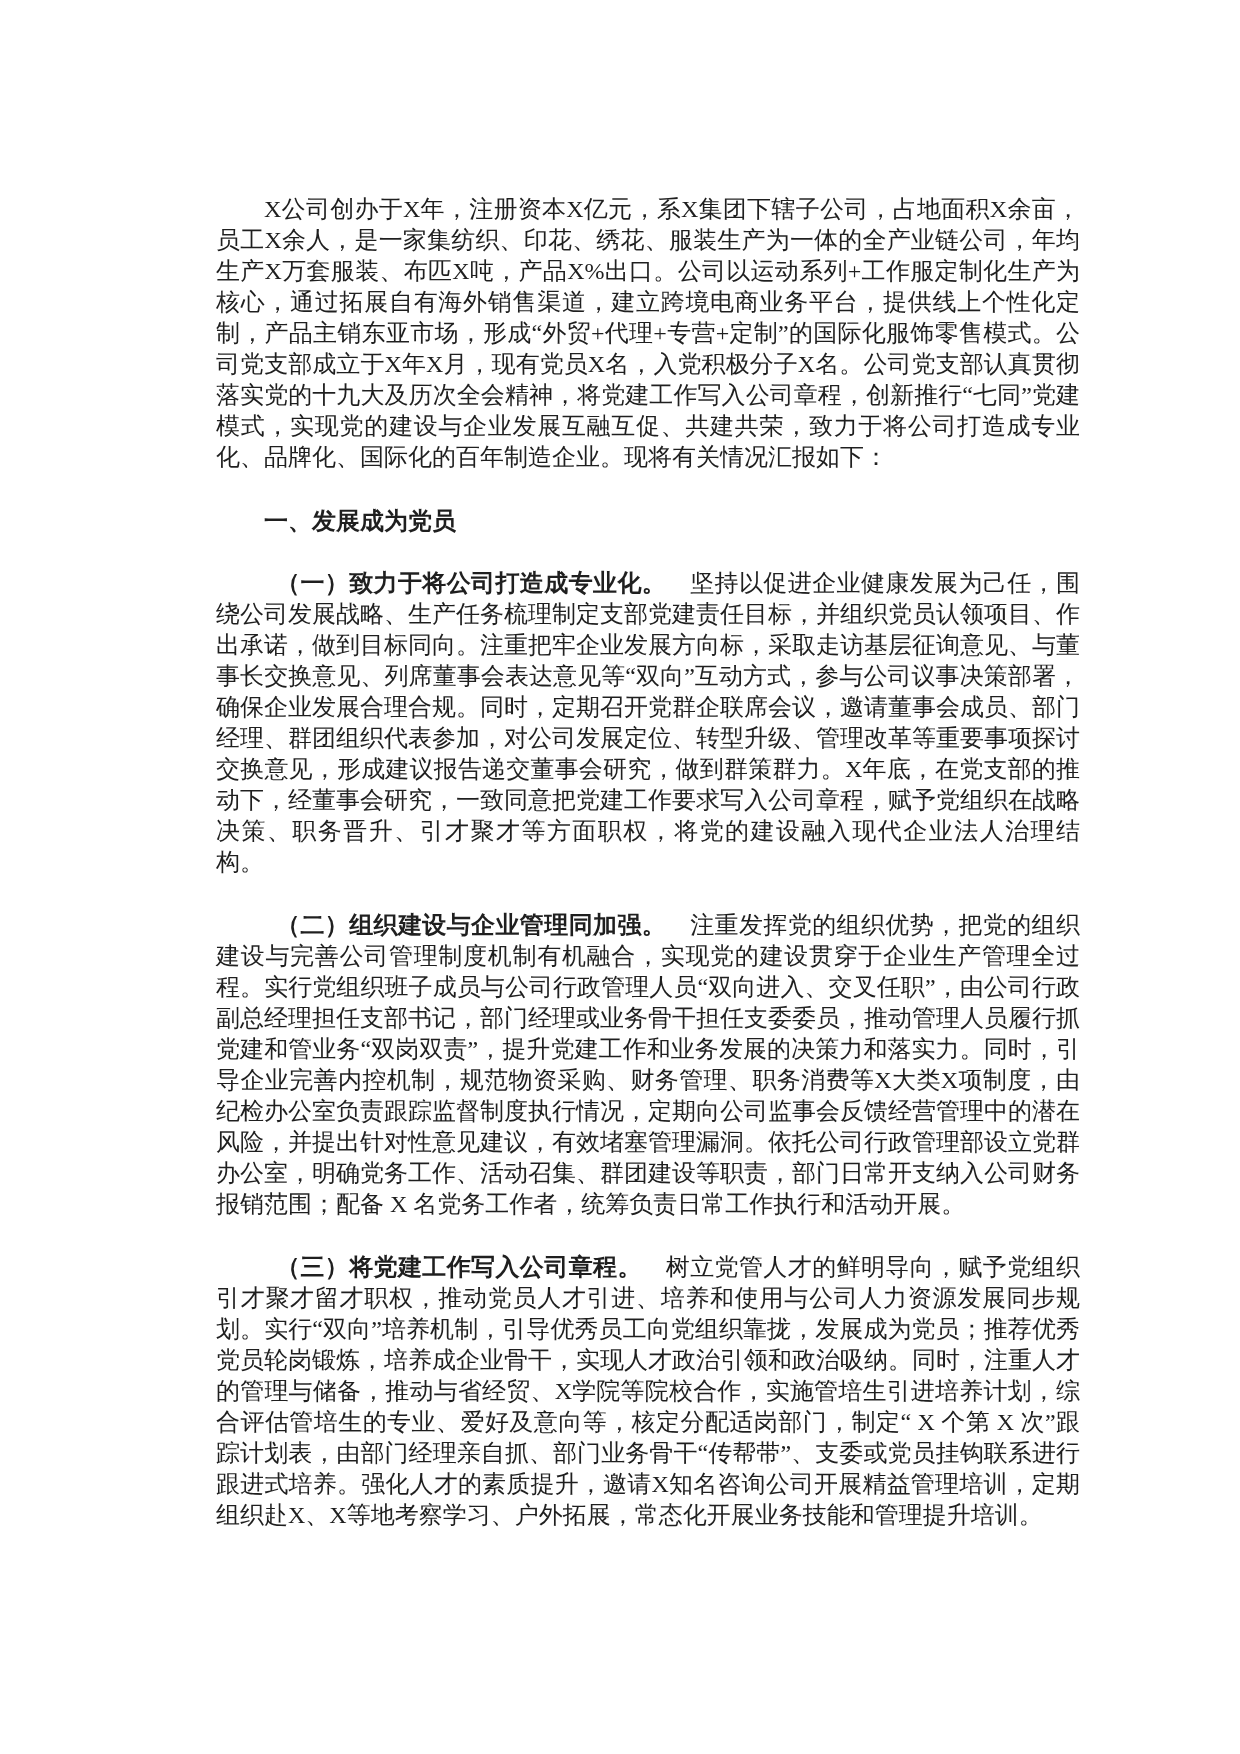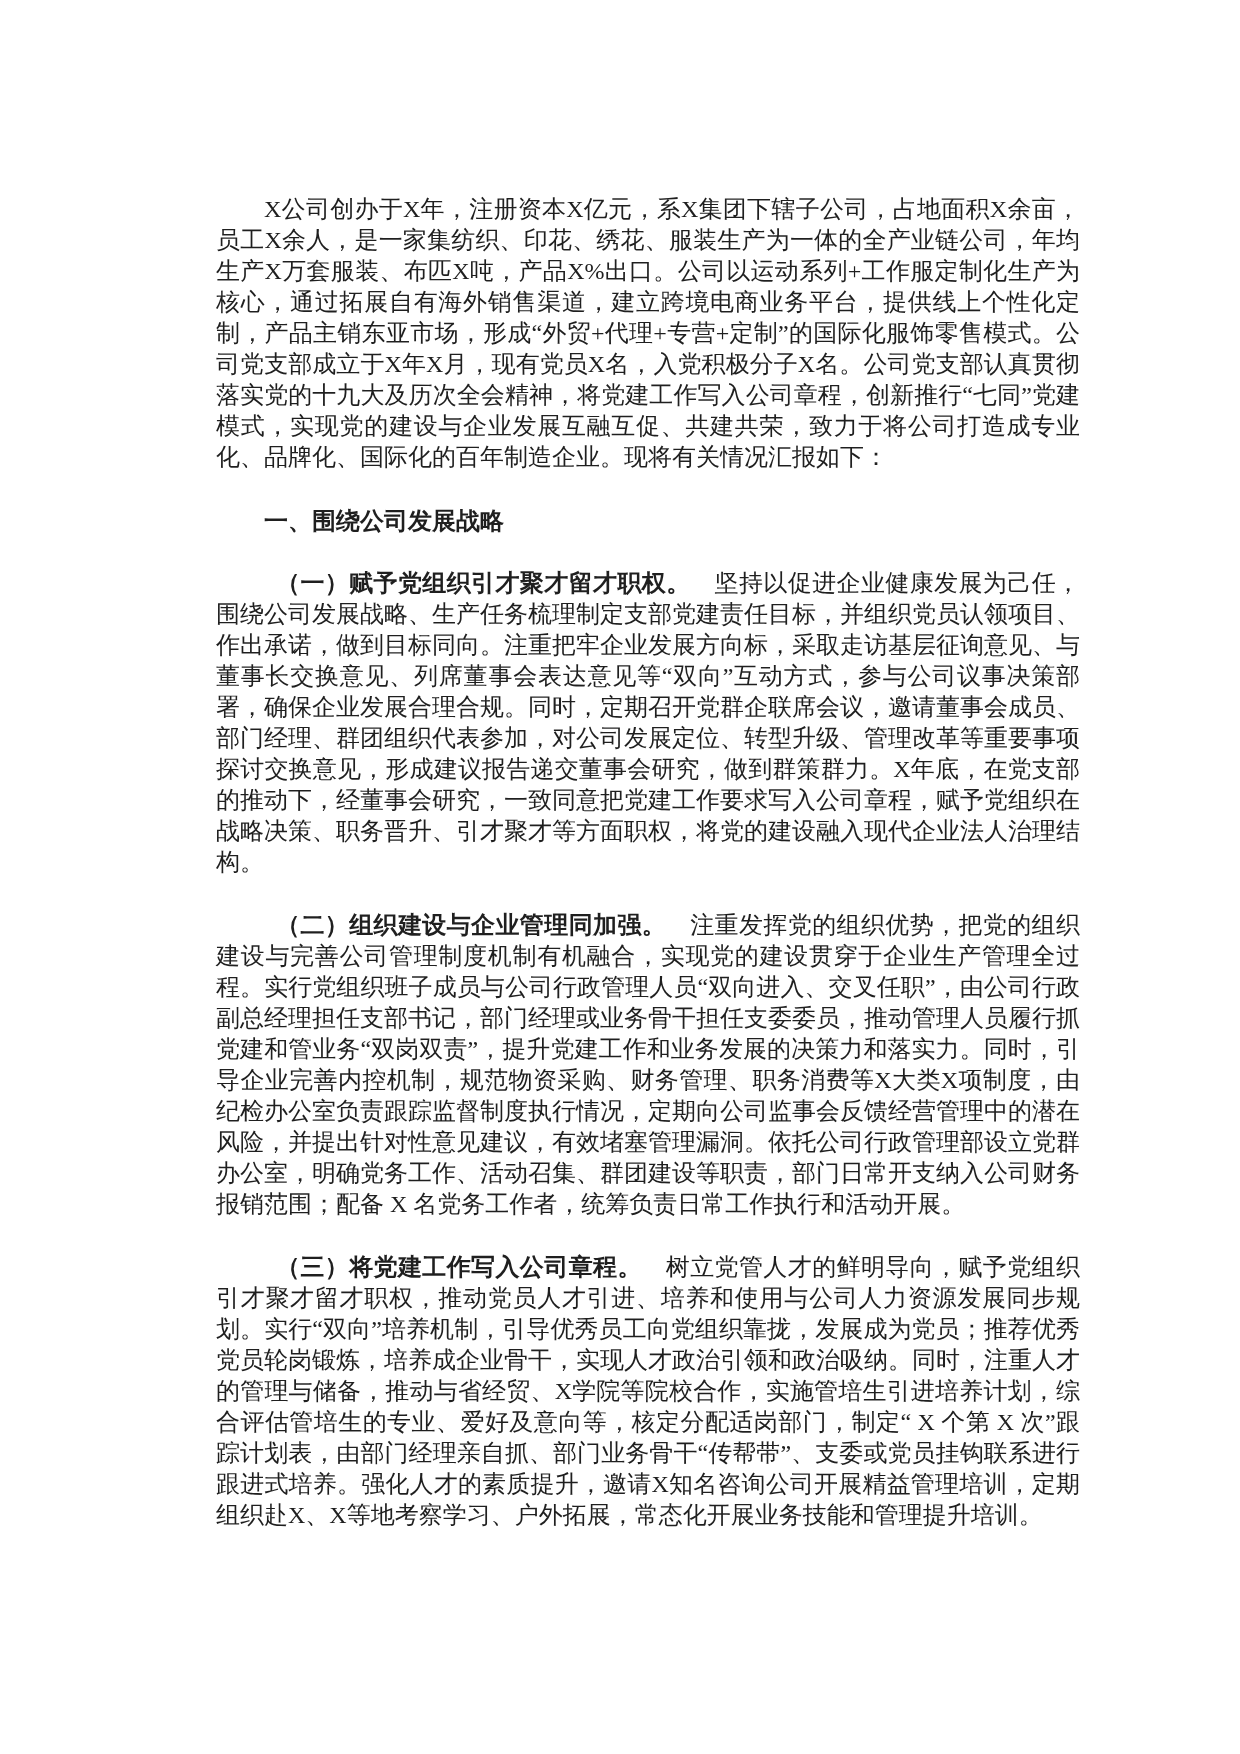--- a/index.html
+++ b/index.html
@@ -44,22 +44,22 @@
   }
 </style>
 </head>
 <body>
 
 <div class="page">
   <div class="content">
 
     <p class="para">X公司创办于X年，注册资本X亿元，系X集团下辖子公司，占地面积X余亩，员工X余人，是一家集纺织、印花、绣花、服装生产为一体的全产业链公司，年均生产X万套服装、布匹X吨，产品X%出口。公司以运动系列+工作服定制化生产为核心，通过拓展自有海外销售渠道，建立跨境电商业务平台，提供线上个性化定制，产品主销东亚市场，形成“外贸+代理+专营+定制”的国际化服饰零售模式。公司党支部成立于X年X月，现有党员X名，入党积极分子X名。公司党支部认真贯彻落实党的十九大及历次全会精神，将党建工作写入公司章程，创新推行“七同”党建模式，实现党的建设与企业发展互融互促、共建共荣，致力于将公司打造成专业化、品牌化、国际化的百年制造企业。现将有关情况汇报如下：</p>
 
-    <h2 class="heading">一、围绕公司发展战略</h2>
+    <h2 class="heading">一、发展成为党员</h2>
 
-    <p class="para"><span class="lead">（一）赋予党组织引才聚才留才职权。</span><span>坚持以促进企业健康发展为己任，围绕公司发展战略、生产任务梳理制定支部党建责任目标，并组织党员认领项目、作出承诺，做到目标同向。注重把牢企业发展方向标，采取走访基层征询意见、与董事长交换意见、列席董事会表达意见等“双向”互动方式，参与公司议事决策部署，确保企业发展合理合规。同时，定期召开党群企联席会议，邀请董事会成员、部门经理、群团组织代表参加，对公司发展定位、转型升级、管理改革等重要事项探讨交换意见，形成建议报告递交董事会研究，做到群策群力。X年底，在党支部的推动下，经董事会研究，一致同意把党建工作要求写入公司章程，赋予党组织在战略决策、职务晋升、引才聚才等方面职权，将党的建设融入现代企业法人治理结构。</span></p>
+    <p class="para"><span class="lead">（一）致力于将公司打造成专业化。</span><span>坚持以促进企业健康发展为己任，围绕公司发展战略、生产任务梳理制定支部党建责任目标，并组织党员认领项目、作出承诺，做到目标同向。注重把牢企业发展方向标，采取走访基层征询意见、与董事长交换意见、列席董事会表达意见等“双向”互动方式，参与公司议事决策部署，确保企业发展合理合规。同时，定期召开党群企联席会议，邀请董事会成员、部门经理、群团组织代表参加，对公司发展定位、转型升级、管理改革等重要事项探讨交换意见，形成建议报告递交董事会研究，做到群策群力。X年底，在党支部的推动下，经董事会研究，一致同意把党建工作要求写入公司章程，赋予党组织在战略决策、职务晋升、引才聚才等方面职权，将党的建设融入现代企业法人治理结构。</span></p>
 
     <p class="para"><span class="lead">（二）组织建设与企业管理同加强。</span><span>注重发挥党的组织优势，把党的组织建设与完善公司管理制度机制有机融合，实现党的建设贯穿于企业生产管理全过程。实行党组织班子成员与公司行政管理人员“双向进入、交叉任职”，由公司行政副总经理担任支部书记，部门经理或业务骨干担任支委委员，推动管理人员履行抓党建和管业务“双岗双责”，提升党建工作和业务发展的决策力和落实力。同时，引导企业完善内控机制，规范物资采购、财务管理、职务消费等X大类X项制度，由纪检办公室负责跟踪监督制度执行情况，定期向公司监事会反馈经营管理中的潜在风险，并提出针对性意见建议，有效堵塞管理漏洞。依托公司行政管理部设立党群办公室，明确党务工作、活动召集、群团建设等职责，部门日常开支纳入公司财务报销范围；配备 X 名党务工作者，统筹负责日常工作执行和活动开展。</span></p>
 
     <p class="para"><span class="lead">（三）将党建工作写入公司章程。</span><span>树立党管人才的鲜明导向，赋予党组织引才聚才留才职权，推动党员人才引进、培养和使用与公司人力资源发展同步规划。实行“双向”培养机制，引导优秀员工向党组织靠拢，发展成为党员；推荐优秀党员轮岗锻炼，培养成企业骨干，实现人才政治引领和政治吸纳。同时，注重人才的管理与储备，推动与省经贸、X学院等院校合作，实施管培生引进培养计划，综合评估管培生的专业、爱好及意向等，核定分配适岗部门，制定“ X 个第 X 次”跟踪计划表，由部门经理亲自抓、部门业务骨干“传帮带”、支委或党员挂钩联系进行跟进式培养。强化人才的素质提升，邀请X知名咨询公司开展精益管理培训，定期组织赴X、X等地考察学习、户外拓展，常态化开展业务技能和管理提升培训。</span></p>
 
   </div>
 </div>
 
 </body></html>

